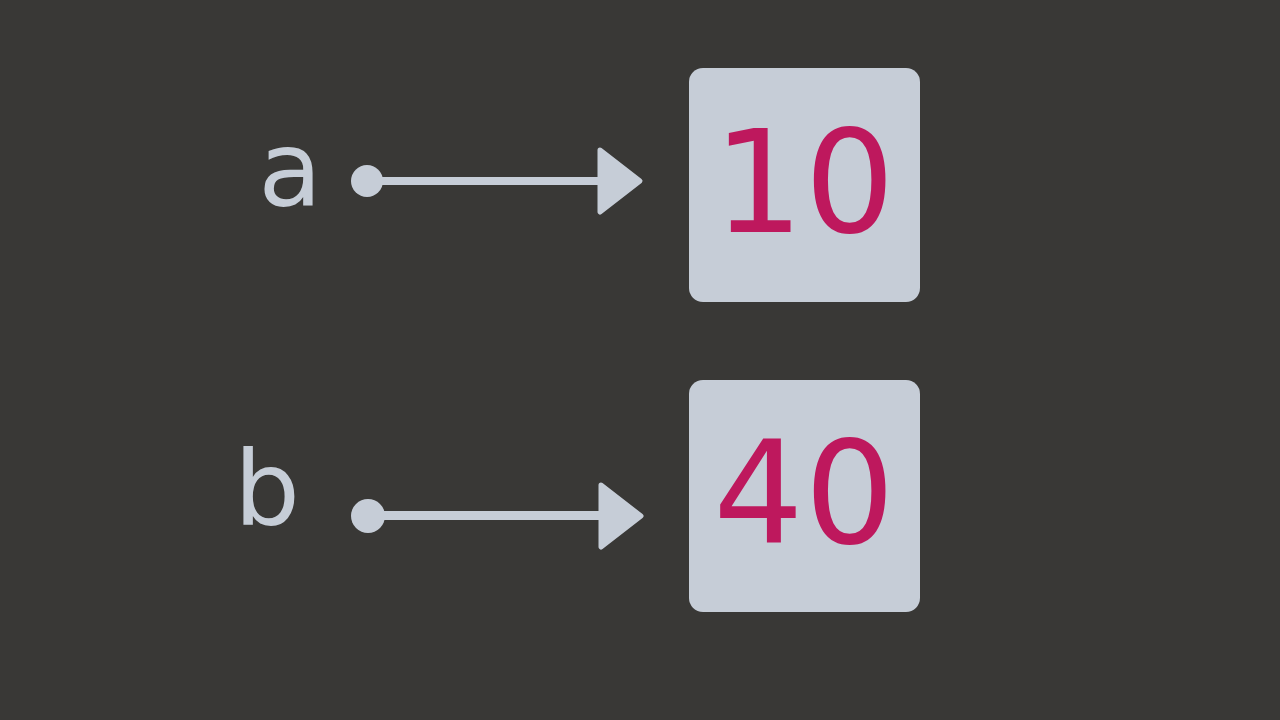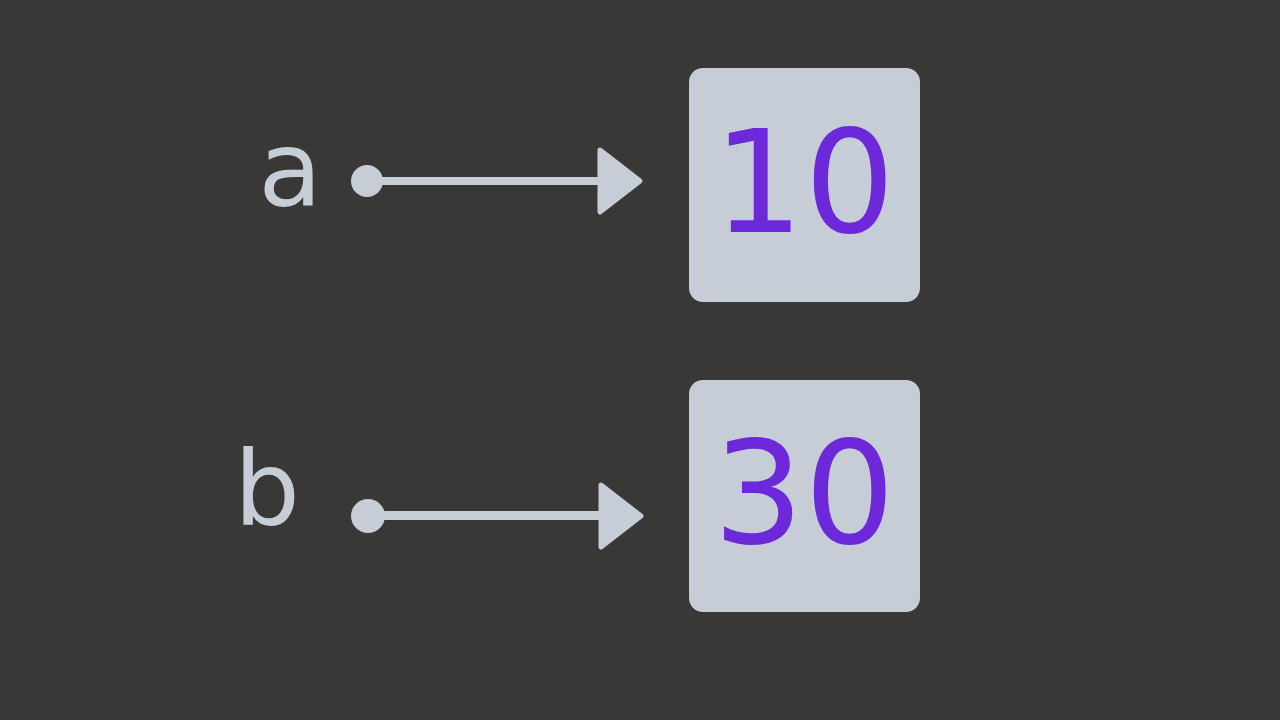--- a/index.html
+++ b/index.html
@@ -66,21 +66,21 @@
   .value-box {
     position: absolute;
     background: #c6cdd7;
     border-radius: 14px;
     display: flex;
     align-items: center;
     justify-content: center;
     box-sizing: border-box;
   }
   .value-box .value-text {
-    color: #6d28d9;
+    color: #be185d;
     font-family: "DejaVu Sans", "Liberation Sans", sans-serif;
     font-weight: 400;
     font-size: 142px;
     line-height: 1;
     letter-spacing: 1px;
     user-select: none;
     
     transform: translateY(-2px);
   }
 
@@ -131,17 +131,17 @@
 
         <circle cx="20" cy="33" r="17" fill="#c6cdd7"></circle>
 
         <rect x="20" y="28" width="238" height="9" fill="#c6cdd7"></rect>
 
         <path d="M 253 2 L 293 33 L 253 64 Z" fill="#c6cdd7" stroke="#c6cdd7" stroke-width="5" stroke-linejoin="round"></path>
       </svg>
     </div>
 
     <div class="value-box box-b">
-      <span class="value-text">30</span>
+      <span class="value-text">40</span>
     </div>
   </div>
 
 </div>
 
 </body></html>

